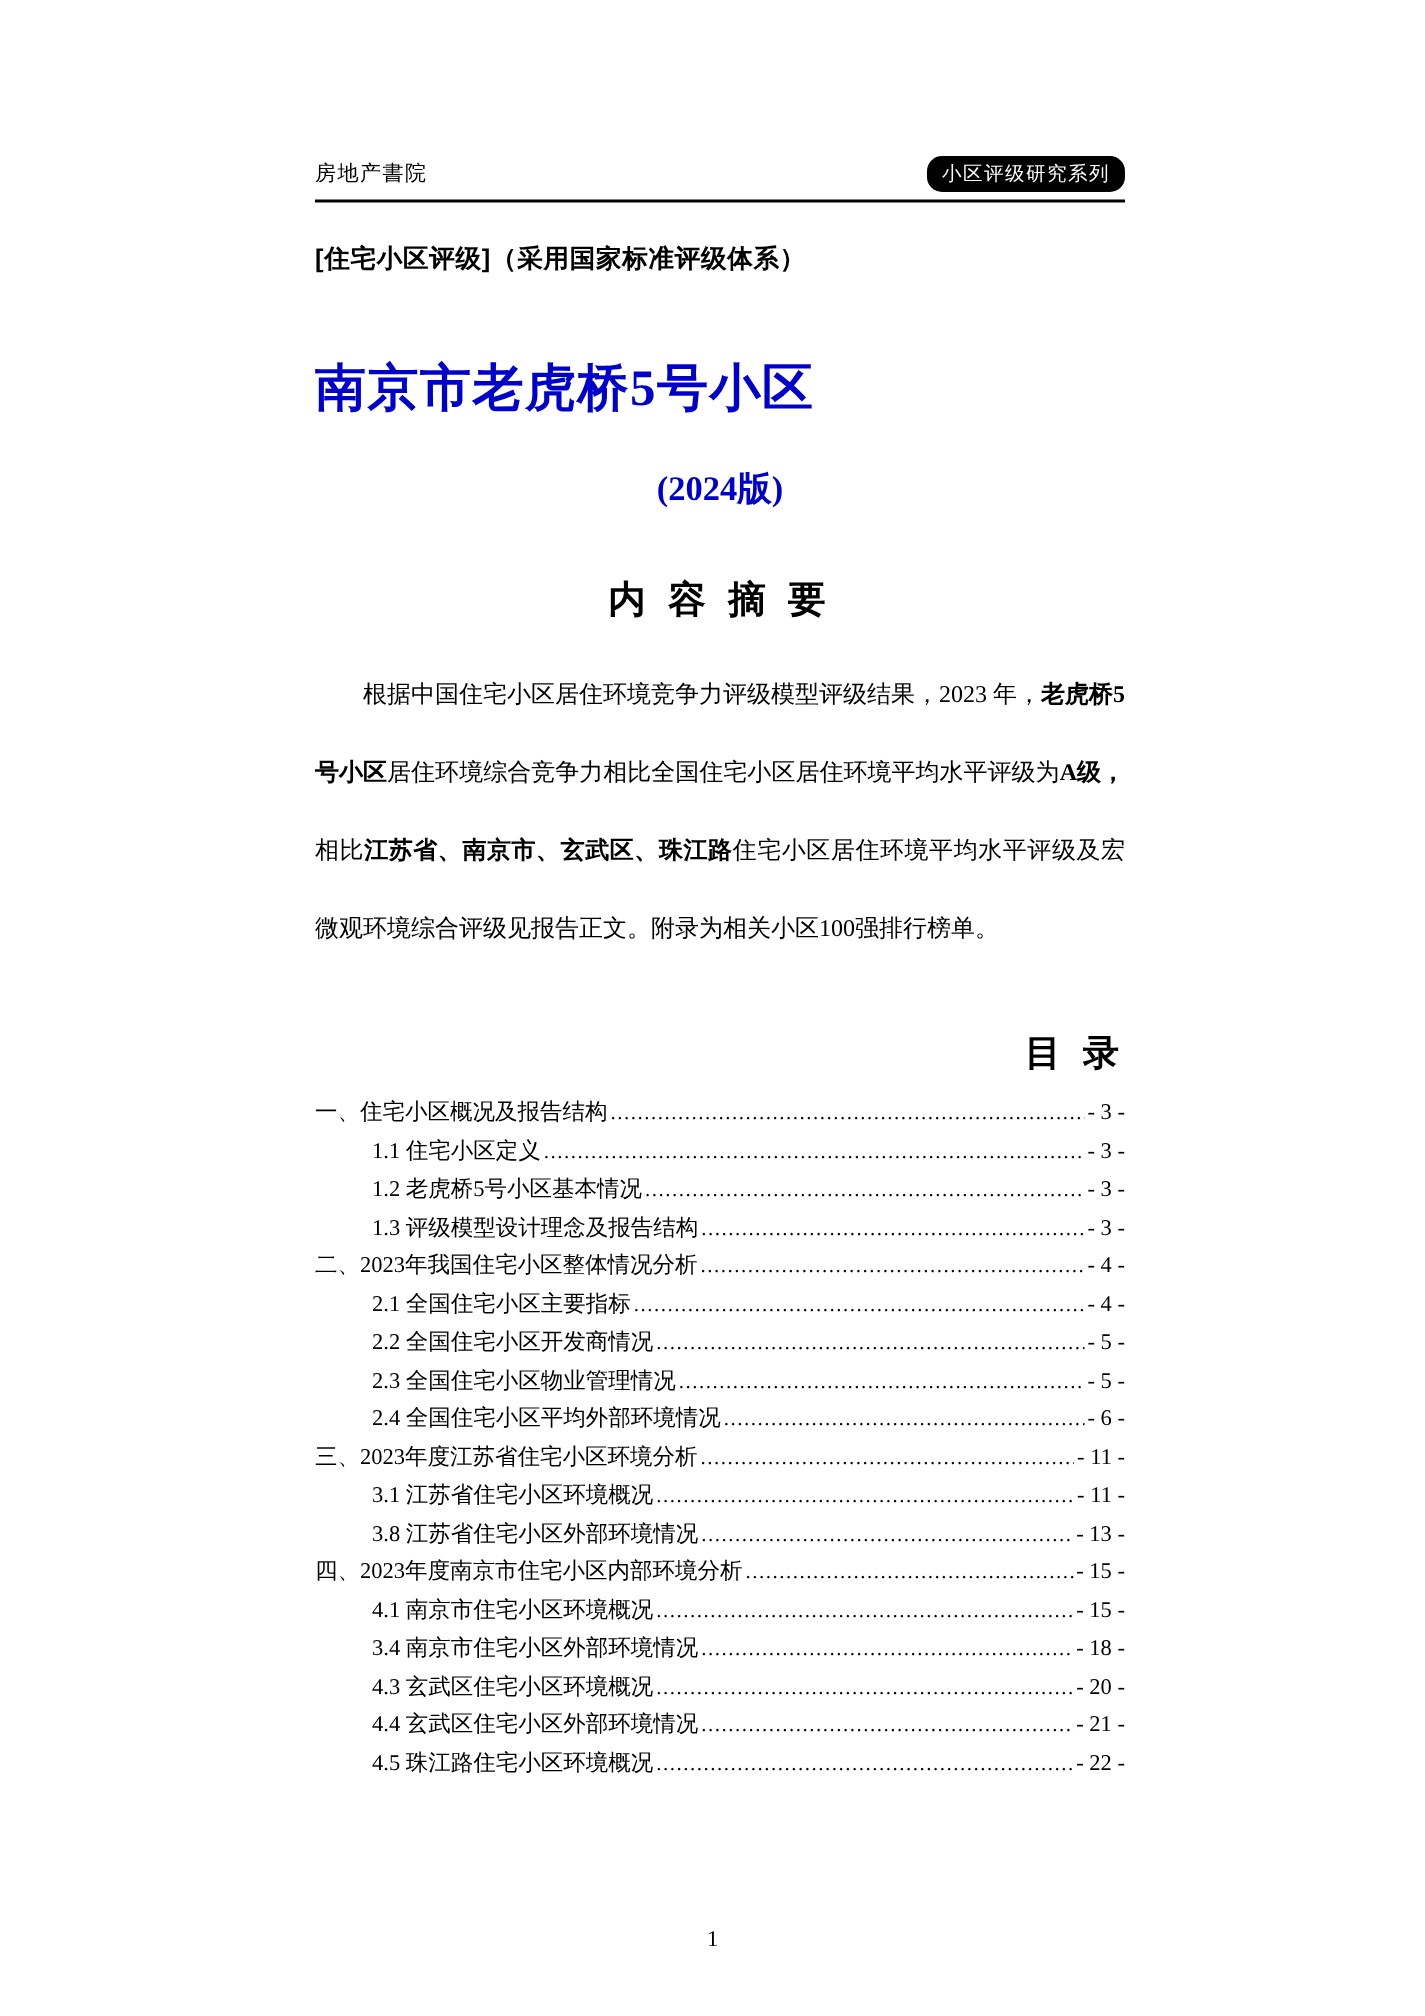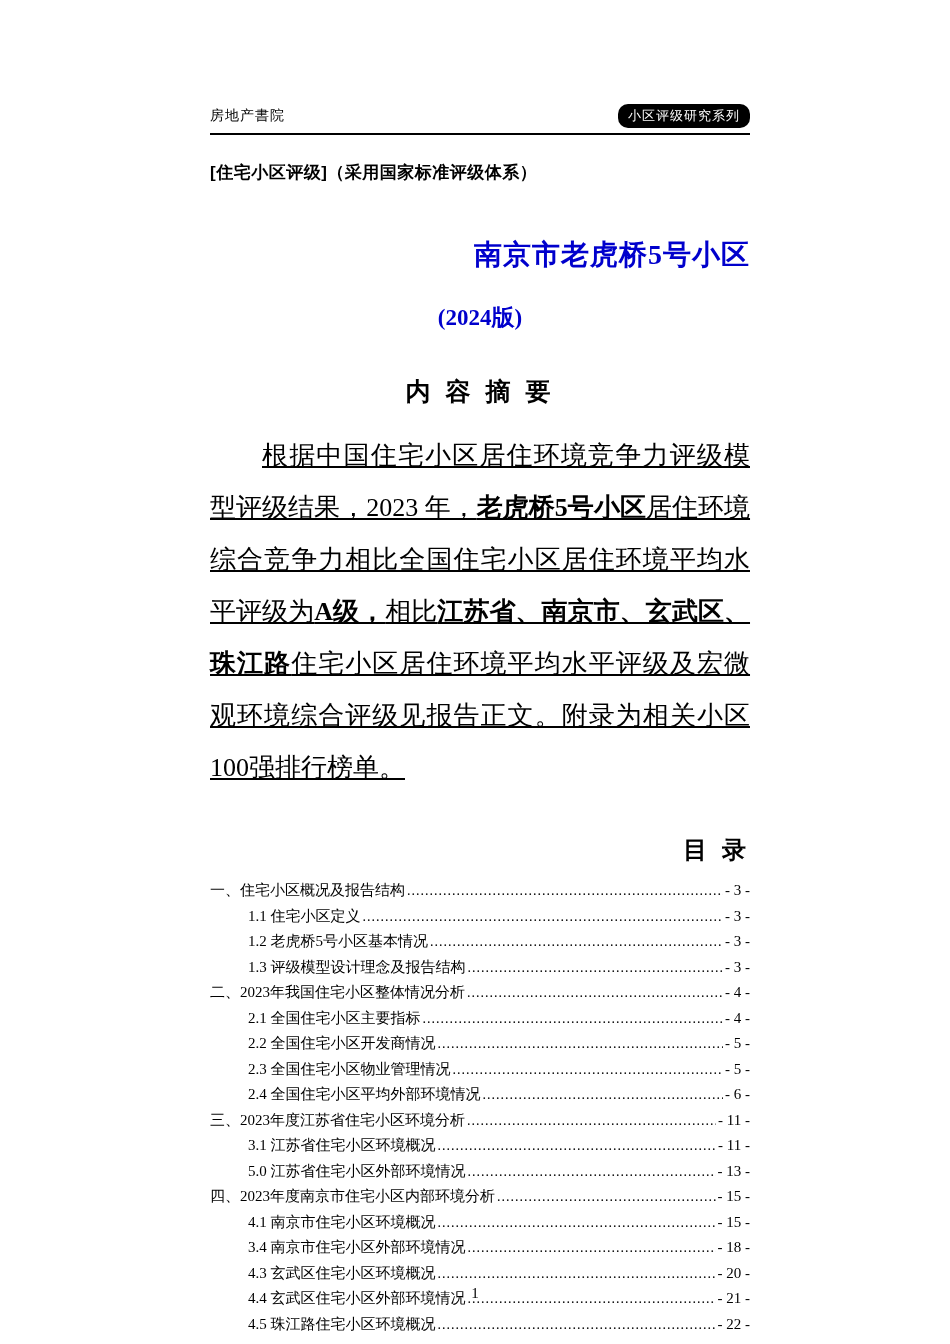--- a/index.html
+++ b/index.html
@@ -42,24 +42,24 @@
   .rating-note {
     margin-top: 26px;
     font-family: "Liberation Sans", sans-serif;
     font-weight: 700;
     font-size: 17px;
     letter-spacing: 0.5px;
   }
 
   
   .title-line {
-    text-align: right;
+    text-align: left;
     color: var(--title-color, #0000CC);
     font-weight: 700;
-    font-size: 28px;
+    font-size: 34px;
     letter-spacing: 1px;
     margin: 0;
   }
   .title-line.first { margin-top: 52px; }
   .title-line.second { margin-top: 32px; }
   .title-edition {
     text-align: center;
     color: var(--title-color, #0000CC);
     font-weight: 700;
     font-size: 23px;
@@ -70,25 +70,24 @@
   .abstract-heading {
     text-align: center;
     font-family: "Liberation Sans", sans-serif;
     font-weight: 700;
     font-size: 25px;
     letter-spacing: 4px;
     margin: 42px 0 0 0;
   }
   .abstract-paragraph {
     margin: 22px 0 0 0;
-    font-size: 26px;
+    font-size: 16px;
     line-height: 52px;
     text-align: justify;
     text-indent: 2em;
-    text-decoration: underline;
   }
   .abstract-paragraph b { font-weight: 700; }
 
   
   .toc-heading {
     text-align: right;
     font-family: "Liberation Sans", sans-serif;
     font-weight: 700;
     font-size: 24px;
     letter-spacing: 4px;
@@ -195,21 +194,21 @@
         <span class="toc-label">三、2023年度江苏省住宅小区环境分析</span>
         <span class="toc-leader"></span>
         <span class="toc-page">- 11 -</span>
       </div>
       <div class="toc-row lvl2">
         <span class="toc-label">3.1 江苏省住宅小区环境概况</span>
         <span class="toc-leader"></span>
         <span class="toc-page">- 11 -</span>
       </div>
       <div class="toc-row lvl2">
-        <span class="toc-label">5.0 江苏省住宅小区外部环境情况</span>
+        <span class="toc-label">3.8 江苏省住宅小区外部环境情况</span>
         <span class="toc-leader"></span>
         <span class="toc-page">- 13 -</span>
       </div>
       <div class="toc-row">
         <span class="toc-label">四、2023年度南京市住宅小区内部环境分析</span>
         <span class="toc-leader"></span>
         <span class="toc-page">- 15 -</span>
       </div>
       <div class="toc-row lvl2">
         <span class="toc-label">4.1 南京市住宅小区环境概况</span>

